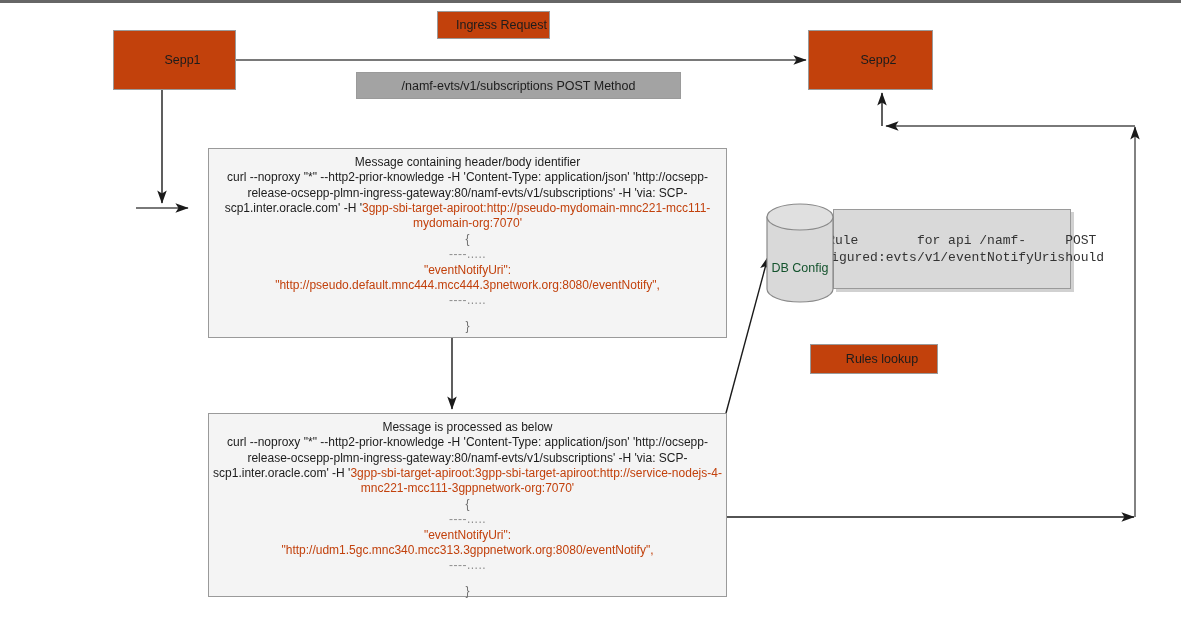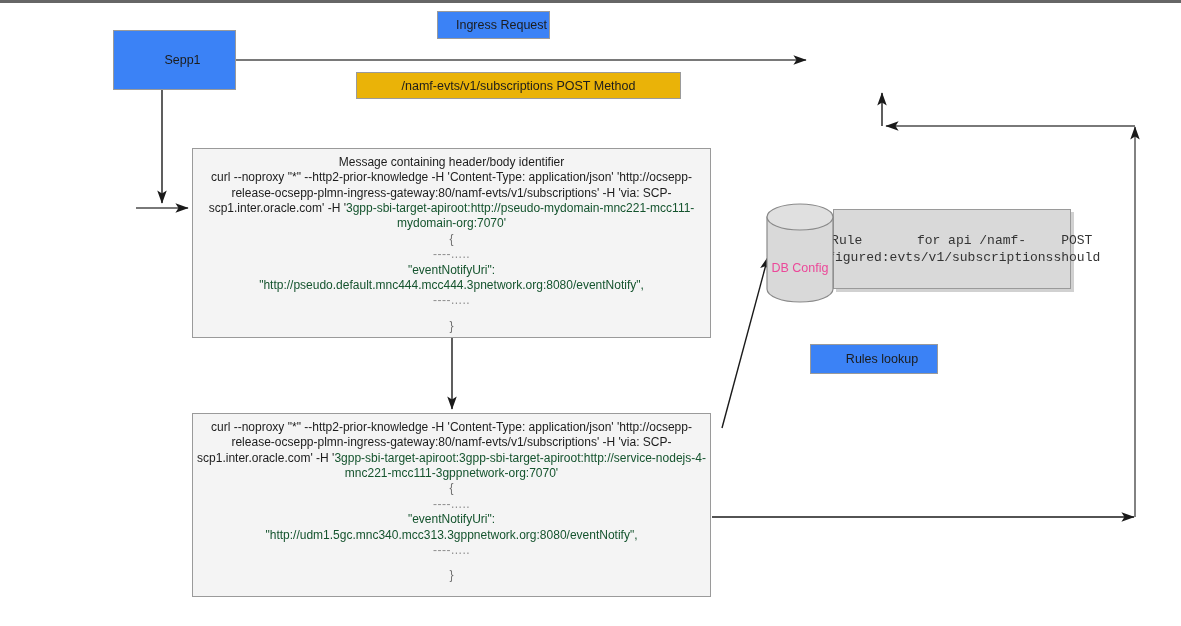--- a/index.html
+++ b/index.html
@@ -38,35 +38,36 @@
     position: absolute;
     box-sizing: border-box;
     border: 1px solid #9a9a9a;
     display: flex;
     align-items: center;
     justify-content: center;
     text-align: center;
     color: #1c1c1c;
   }
   .node-plain {
-    background: #3b82f6;
+    background: #c2410c;
     font-size: 12.5px;
     padding-left: 16px;
   }
   .node-light {
-    background: #eab308;
+    background: #a3a3a3;
     font-size: 12.5px;
   }
   .node-msg {
     background: #f4f4f4;
     align-items: flex-start;
     justify-content: center;
     padding-top: 6px;
     line-height: 1.28;
     font-size: 12px;
+    margin-left: 16px;
   }
   .node-rule {
     background: #d9d9d9;
     border: 1px solid #9a9a9a;
     font-size: 13px;
     line-height: 1.32;
     color: #333333;
     box-shadow: 3px 3px 0 rgba(0,0,0,0.18);
   }
   .msg-inner {
@@ -75,39 +76,39 @@
   }
   .msg-title {
     color: #1c1c1c;
     display: block;
   }
   .msg-body {
     color: #1c1c1c;
     display: block;
   }
   .gray {
-    color: #14532d;
+    color: #c2410c;
   }
   .brace {
     color: #6f6f6f;
     display: block;
   }
   .dash {
     color: #8e8e8e;
     display: block;
     letter-spacing: 0.5px;
   }
   .spacer-line { display:block; height: 10px; }
   .cyl {
     position: absolute;
   }
   .cyl-label {
     position: absolute;
     font-size: 12.5px;
-    color: #ec4899;
+    color: #14532d;
     text-align: center;
     width: 100%;
     left: 0;
   }
 </style>
 </head>
 <body>
 
 <div id="canvas">
 
@@ -142,36 +143,39 @@
       <path d="M1135,517 L1135,127" stroke="#4d4d4d" stroke-width="1.4" fill="none" marker-end="url(#arrow)"></path>
       <path d="M1135,126 L886,126" stroke="#4d4d4d" stroke-width="1.4" fill="none" marker-end="url(#arrow)"></path>
       <path d="M882,126 L882,93" stroke="#1a1a1a" stroke-width="1.4" fill="none" marker-end="url(#arrow)"></path>
     </g>
   </svg>
 
   <div class="node node-plain" style="left:113px; top:30px; width:123px; height:60px;justify-content:center;">
     <span>Sepp1</span>
   </div>
 
+  <div class="node node-plain" style="left:808px; top:30px; width:125px; height:60px;">
+    <span>Sepp2</span>
+  </div>
 
   <div class="node node-plain" style="left:437px; top:11px; width:113px; height:28px;">
     <span>Ingress Request</span>
   </div>
 
   <div class="node node-light" style="left:356px; top:72px; width:325px; height:27px;">
     <span>/namf-evts/v1/subscriptions POST Method</span>
   </div>
 
   <div class="node node-plain" style="left:810px; top:344px; width:128px; height:30px;">
     <span>Rules lookup</span>
   </div>
 
   <div class="node node-rule" style="left:833px; top:209px; width:238px; height:80px; padding:4px 6px;font-family:Liberation Mono, monospace;">
     <span>Rule Configured:</span>
-    <span>for api /namf-evts/v1/subscriptions</span>
+    <span>for api /namf-evts/v1/eventNotifyUri</span>
     <span>POST should</span>
   </div>
 
   <div class="cyl" style="left:766px; top:203px; width:68px; height:100px;">
     <svg width="68" height="100" viewBox="0 0 68 100">
       <path d="M1,14 L1,86 A33,13 0 0 0 67,86 L67,14 Z" fill="#d9d9d9" stroke="#8a8a8a" stroke-width="1.2"></path>
       <ellipse cx="34" cy="14" rx="33" ry="13" fill="#e0e0e0" stroke="#8a8a8a" stroke-width="1.2"></ellipse>
     </svg>
     <div class="cyl-label" style="top:58px;">DB Config</div>
   </div>
@@ -185,20 +189,21 @@
       <span class="gray" style="display:block;">"eventNotifyUri":</span>
       <span class="gray" style="display:block;">"http://pseudo.default.mnc444.mcc444.3pnetwork.org:8080/eventNotify",</span>
       <span class="dash">----.....</span>
       <span class="spacer-line"></span>
       <span class="brace">}</span>
     </div>
   </div>
 
   <div class="node node-msg" style="left:192px; top:413px; width:519px; height:184px;">
     <div class="msg-inner">
+      <span class="msg-title">Message is processed as below</span>
       <span class="msg-body"><span>curl --noproxy "*" --http2-prior-knowledge -H 'Content-Type: application/json' 'http://ocsepp-release-ocsepp-plmn-ingress-gateway:80/namf-evts/v1/subscriptions'  -H 'via: SCP-scp1.inter.oracle.com' -H '</span><span class="gray">3gpp-sbi-target-apiroot:3gpp-sbi-target-apiroot:http://service-nodejs-4-mnc221-mcc111-3gppnetwork-org:7070'</span></span>
       <span class="brace">{</span>
       <span class="dash">----.....</span>
       <span class="gray" style="display:block;">"eventNotifyUri":</span>
       <span class="gray" style="display:block;">"http://udm1.5gc.mnc340.mcc313.3gppnetwork.org:8080/eventNotify",</span>
       <span class="dash">----.....</span>
       <span class="spacer-line"></span>
       <span class="brace">}</span>
     </div>
   </div>

